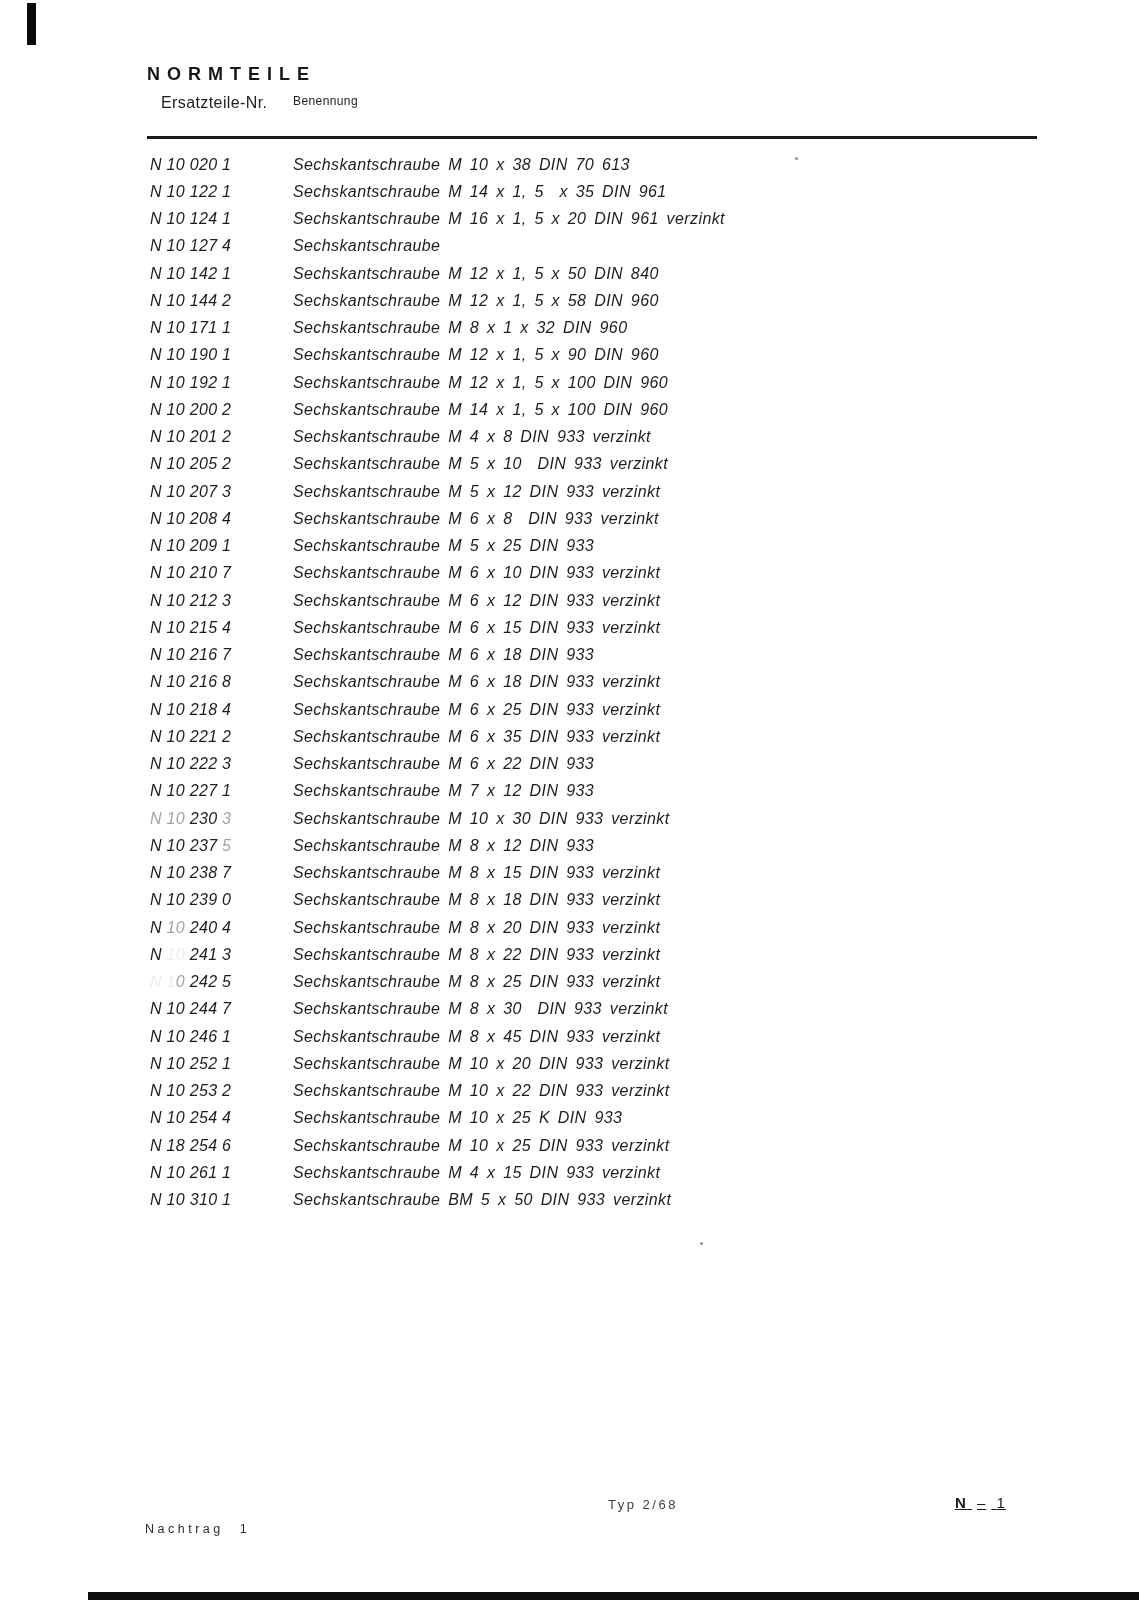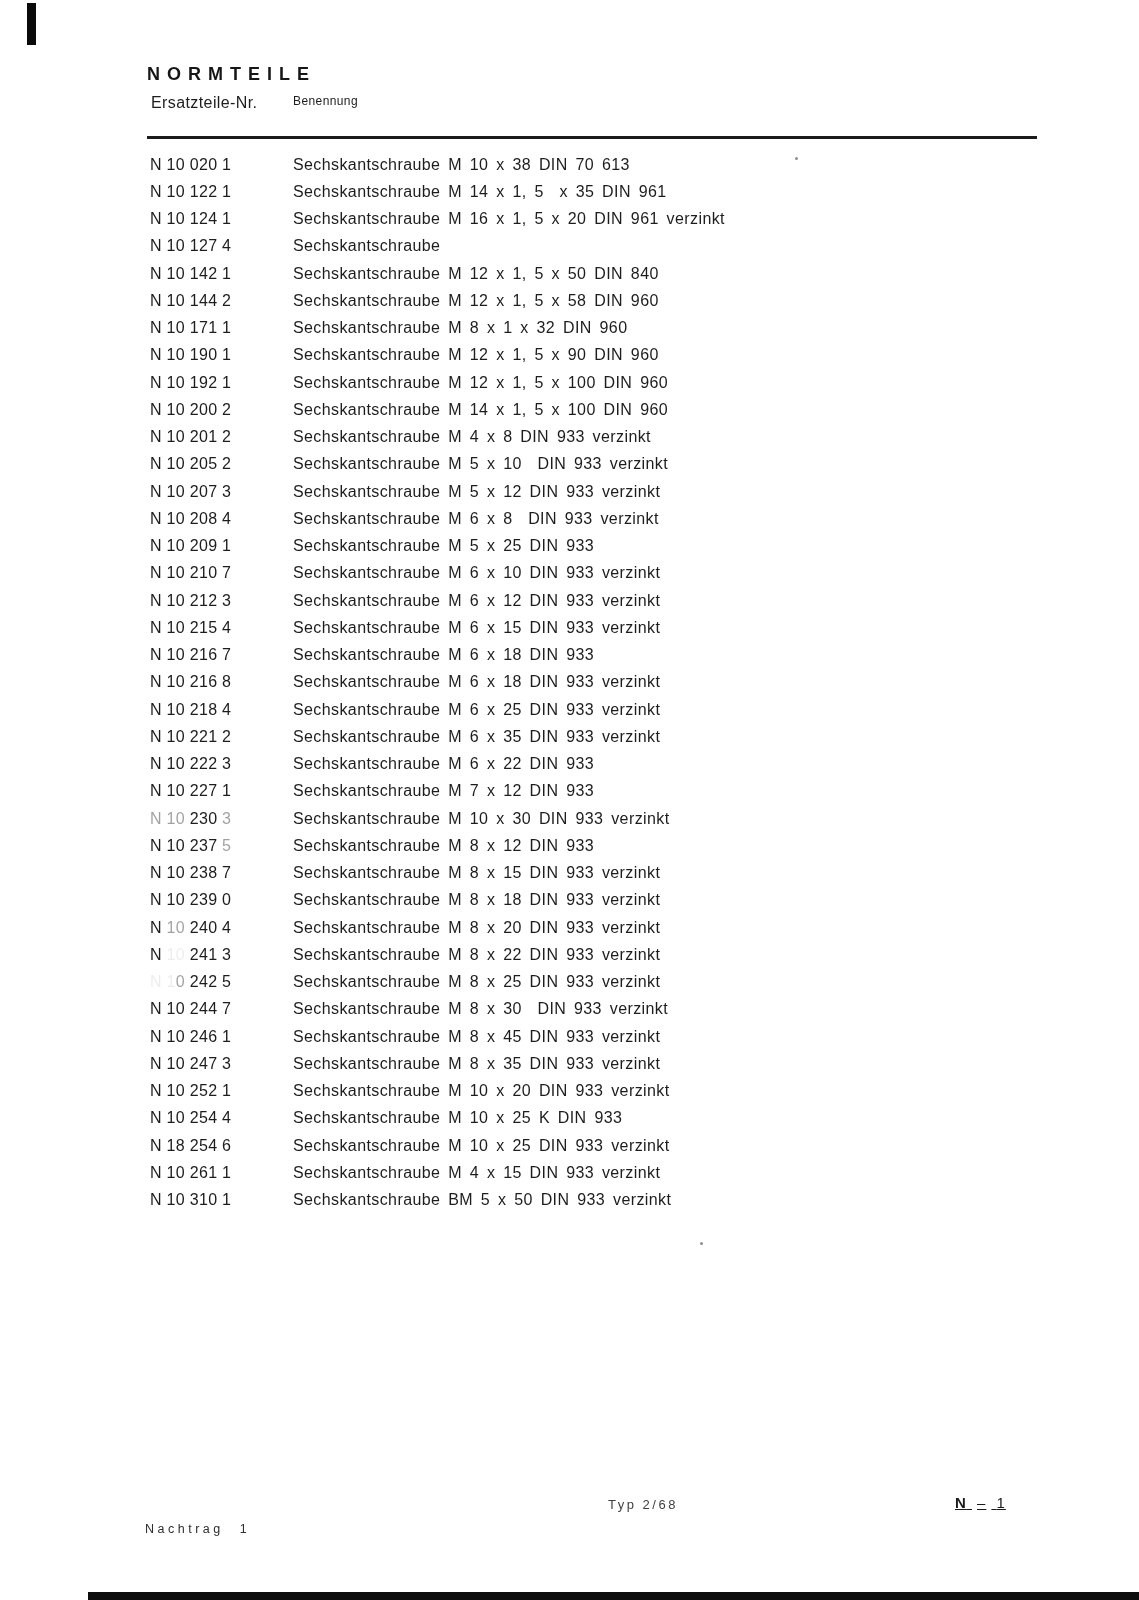--- a/index.html
+++ b/index.html
@@ -30,29 +30,29 @@
   .speck.s1 { left: 795px; top: 157px; }
   .speck.s2 { left: 700px; top: 1242px; }
 
   
   .title {
     position: absolute; left: 147px; top: 64px;
     font-size: 18px; font-weight: bold;
     letter-spacing: 7px; color: #161616;
   }
   .colheads { position: absolute; left: 147px; top: 94px; width: 900px; height: 22px; }
-  .colhead-num  { position: absolute; left: 4px;   top: 0; font-size: 16px; letter-spacing: 0.4px; }
+  .colhead-num  { position: absolute; left: 14px;   top: 0; font-size: 16px; letter-spacing: 0.4px; }
   .colhead-name { position: absolute; left: 146px; top: 0; font-size: 12px; letter-spacing: 0.4px; }
   .rule {
     position: absolute; left: 147px; top: 136px;
     width: 890px; height: 3px; background: #1b1b1b;
   }
 
   
-  .tbody { position: absolute; left: 0; top: 151px; width: 969px; }
+  .tbody { position: absolute; left: 0; top: 151px; width: 969px; font-style: italic; }
   .row { display: flex; align-items: center; height: 27.25px; }
   .num {
     margin-left: 150px; width: 143px; flex: 0 0 143px;
     font-size: 16px; letter-spacing: 0.3px; white-space: pre;
   }
   .name {
     font-size: 16px; letter-spacing: 0.4px; word-spacing: 3px; white-space: pre;
   }
   .f1 { opacity: 0.42; }   
   .f2 { opacity: 0.08; }   
@@ -216,26 +216,26 @@
       </div>
       <div class="row">
         <span class="num"><span>N 10 244 7</span></span>
         <span class="name">Sechskantschraube M 8 x 30  DIN 933 verzinkt</span>
       </div>
       <div class="row">
         <span class="num"><span>N 10 246 1</span></span>
         <span class="name">Sechskantschraube M 8 x 45 DIN 933 verzinkt</span>
       </div>
       <div class="row">
-        <span class="num"><span>N 10 247 3</span></span>
-        <span class="name">Sechskantschraube M 8 x 35 DIN 933 verzinkt</span>
-      </div>
-      <div class="row">
         <span class="num"><span>N 10 252 1</span></span>
         <span class="name">Sechskantschraube M 10 x 20 DIN 933 verzinkt</span>
+      </div>
+      <div class="row">
+        <span class="num"><span>N 10 253 2</span></span>
+        <span class="name">Sechskantschraube M 10 x 22 DIN 933 verzinkt</span>
       </div>
       <div class="row">
         <span class="num"><span>N 10 254 4</span></span>
         <span class="name">Sechskantschraube M 10 x 25 K DIN 933</span>
       </div>
       <div class="row">
         <span class="num"><span>N 18 254 6</span></span>
         <span class="name">Sechskantschraube M 10 x 25 DIN 933 verzinkt</span>
       </div>
       <div class="row">

